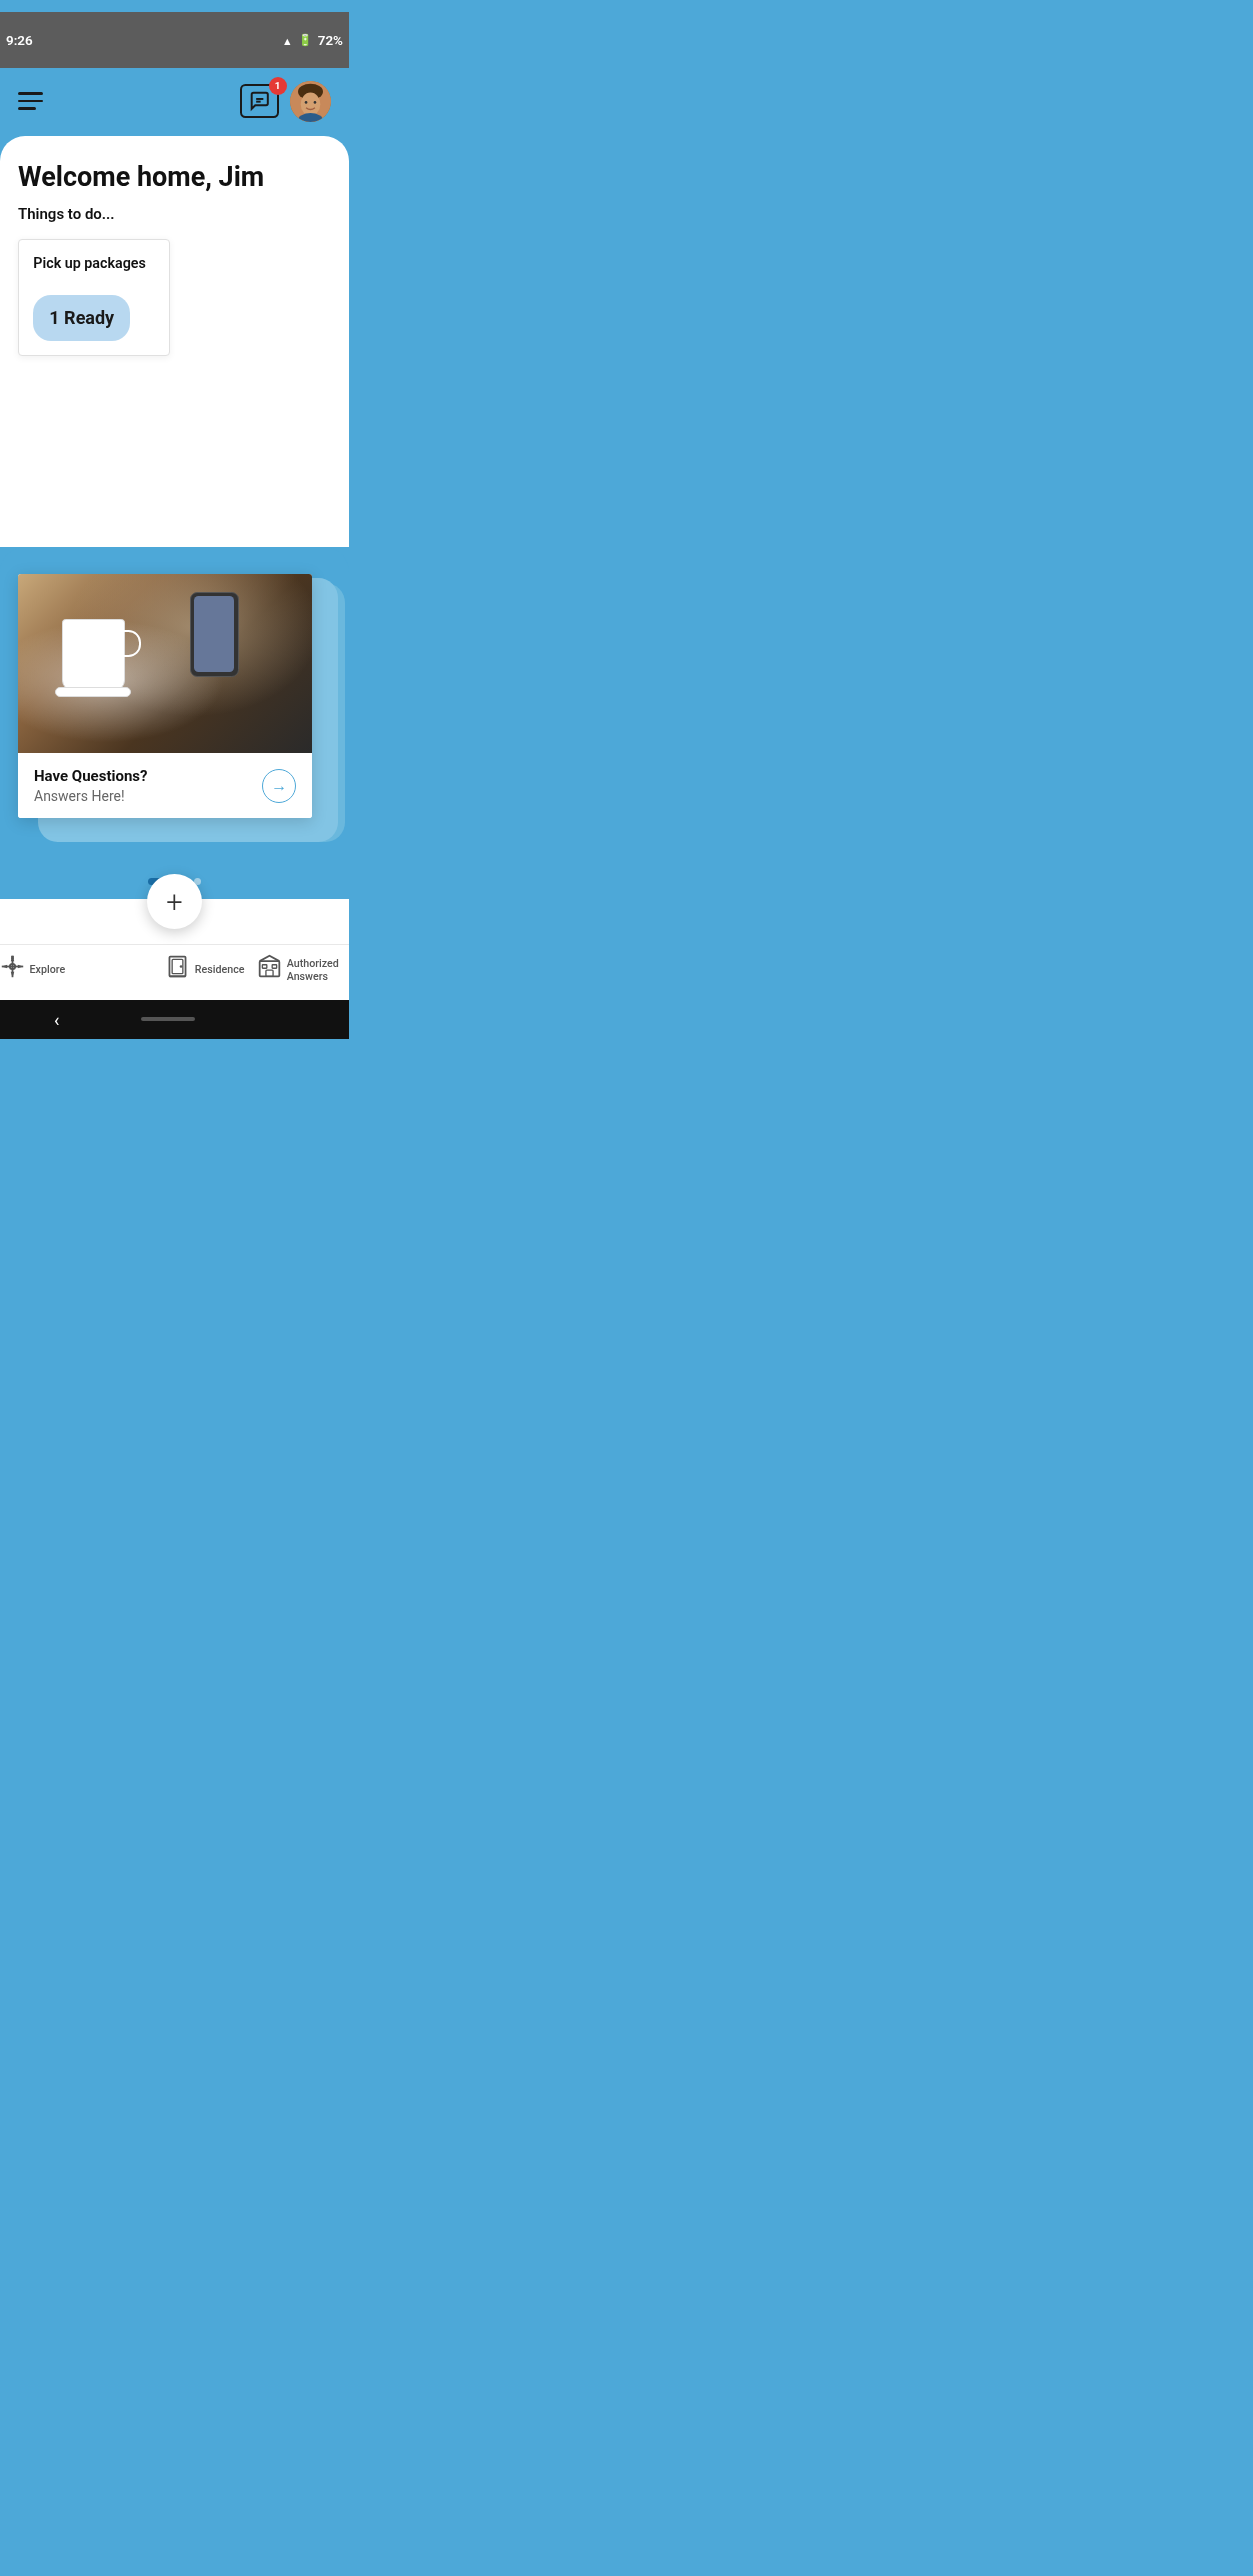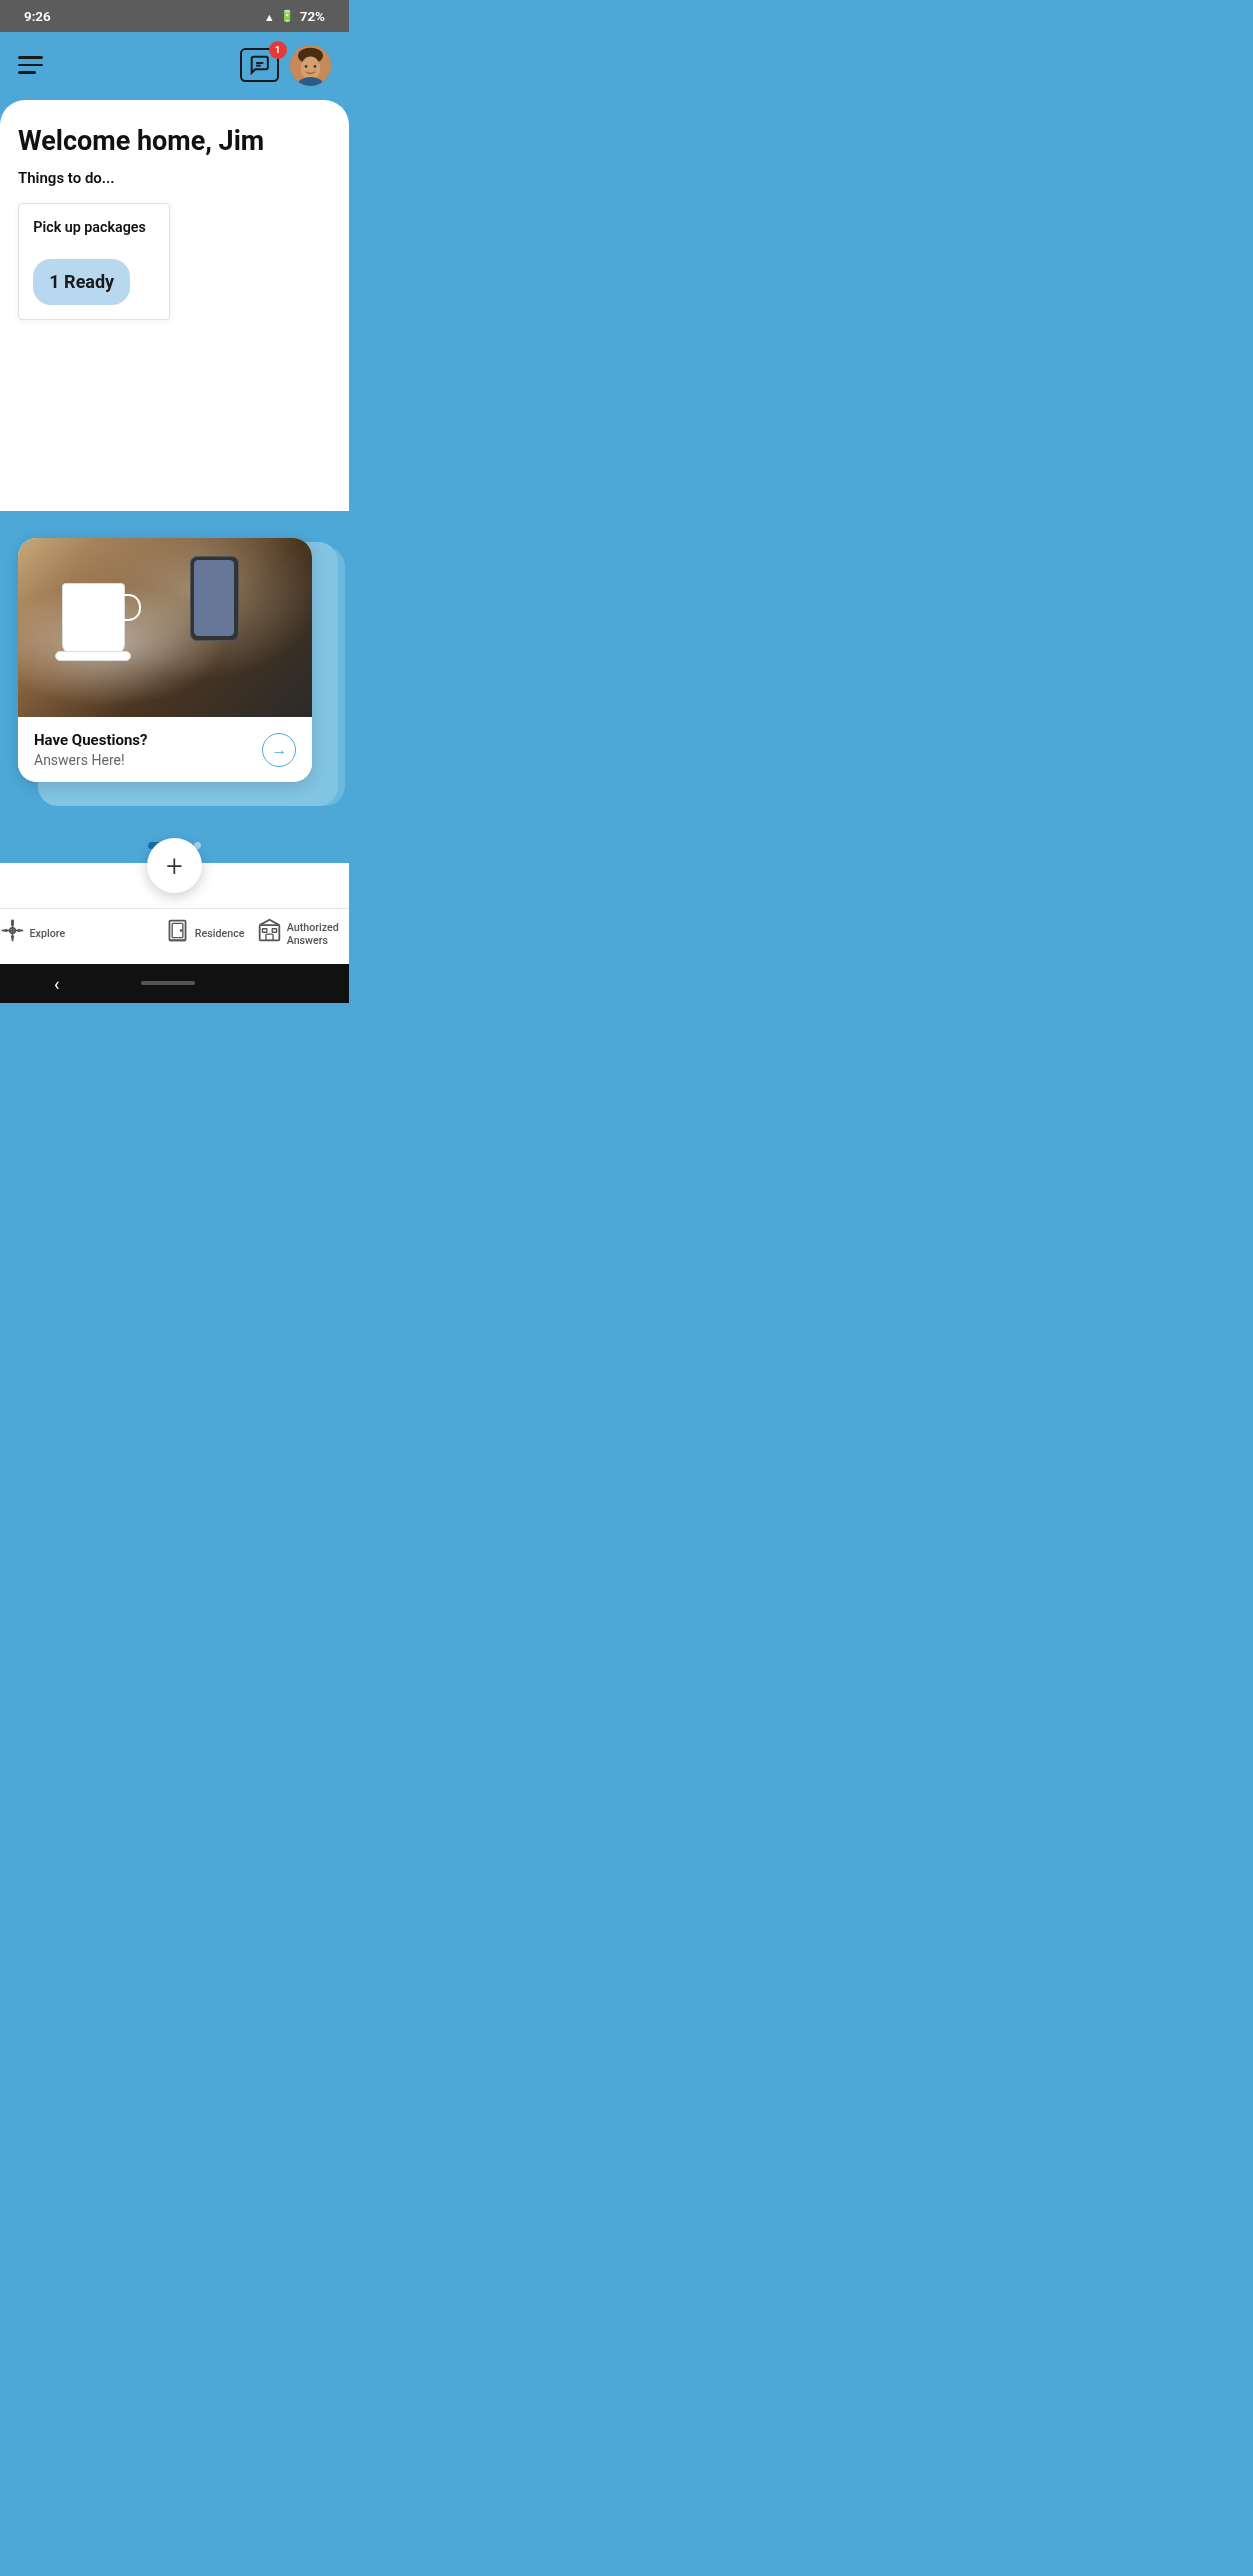--- a/index.html
+++ b/index.html
@@ -7,28 +7,29 @@
       width: 349px;
       min-height: 755px;
       font-family: -apple-system, BlinkMacSystemFont, 'Segoe UI', Roboto, sans-serif;
       background: #4da8d8;
       overflow-x: hidden;
     }
 
     
     .status-bar {
       background: #5c5c5c;
-      height: 32px;
+      height: 56px;
       display: flex;
       align-items: center;
       justify-content: space-between;
-      padding: 0 24px;
+      padding: 0 6px;
       color: white;
       font-size: 13.4px;
       font-weight: 600;
+      margin-top: 12px;
     }
     .status-right {
       display: flex;
       align-items: center;
       gap: 5.4px;
     }
     .wifi-icon::before { content: '▲'; font-size: 10.7px; }
     .battery-icon { font-size: 11.6px; }
 
     
@@ -193,21 +194,21 @@
       background: #82c4e4;
       border-radius: 19.7px;
       z-index: 2;
     }
     .carousel-card {
       position: absolute;
       left: 0;
       top: 0;
       width: 94%;
       background: white;
-      border-radius: 19px;
+      border-radius: 3px;
       overflow: hidden;
       z-index: 3;
       box-shadow: 0 3.6px 16px rgba(0,0,0,0.15);
     }
     .card-image {
       width: 100%;
       height: 179px;
       background: linear-gradient(135deg, #c8a87a 0%, #8b6540 30%, #4a3520 60%, #2a2a2a 100%);
       position: relative;
       overflow: hidden;

